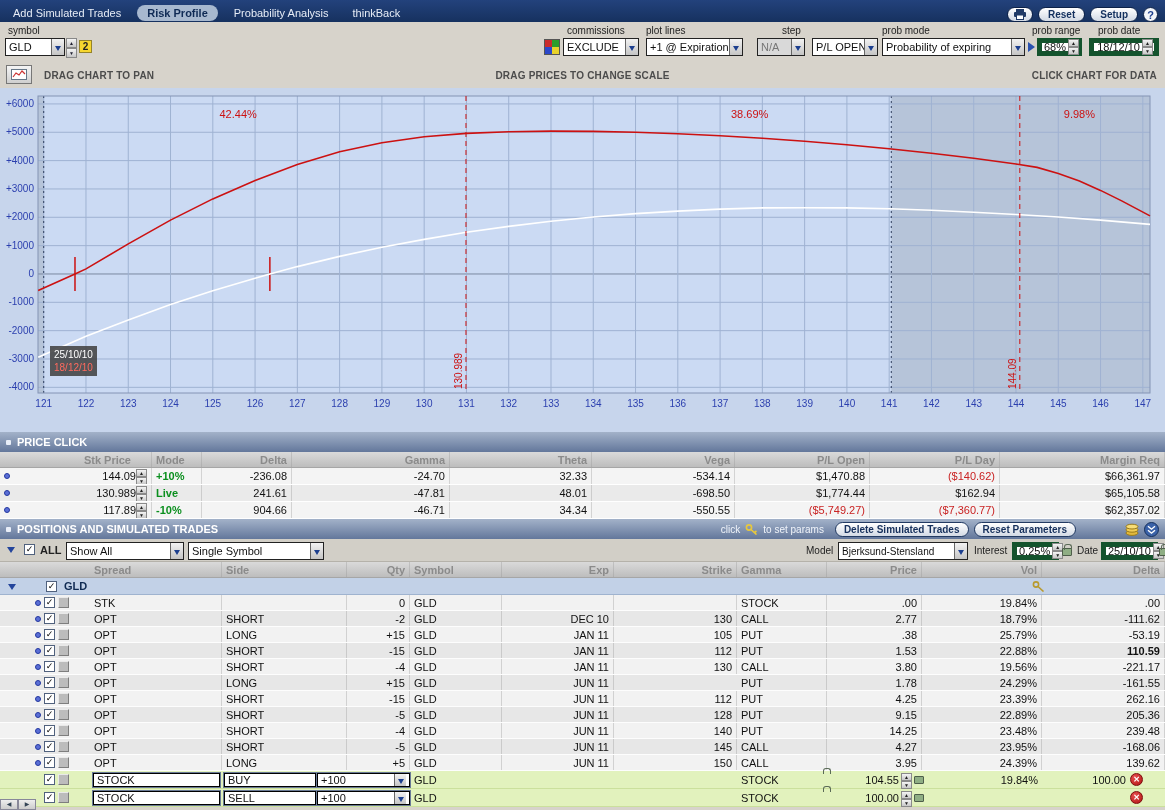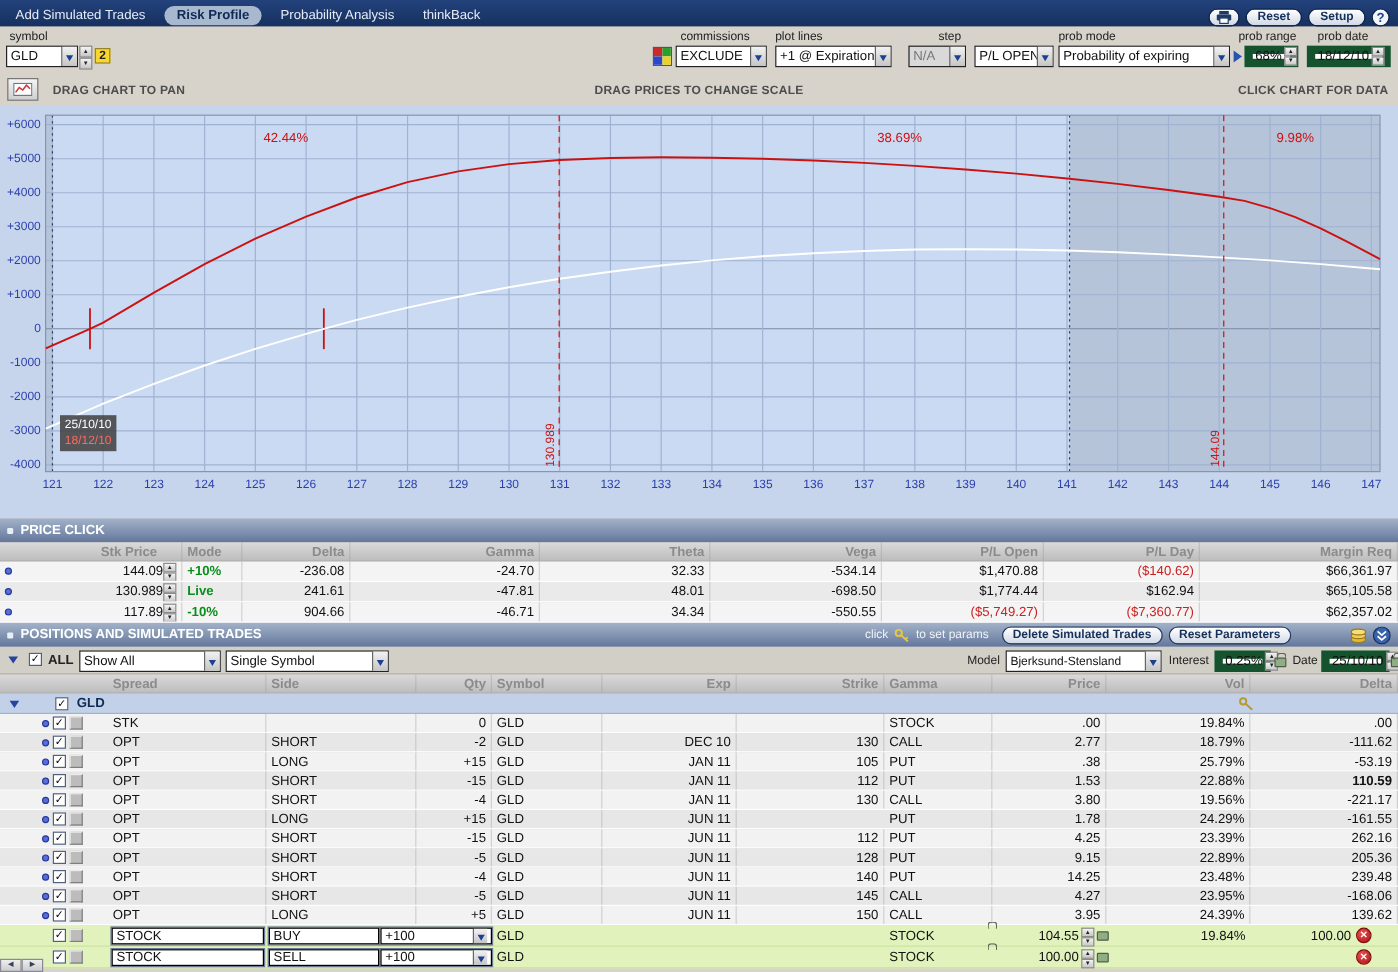--- a/index.html
+++ b/index.html
@@ -18,21 +18,21 @@
 
 
 .controlbar{position:absolute;top:22px;left:0;width:100%;height:40px}
 .lbl{position:absolute;top:3px;font-size:10px;color:#222;white-space:nowrap}
 .ctl{position:absolute;top:16px}
 .dd{display:flex;align-items:center;height:18px;background:#fff;border:1px solid #222;font-size:11px}
 .dd .txt{flex:1;padding:0 3px;white-space:nowrap;overflow:hidden}
 .dd .arr{width:13px;height:100%;background:linear-gradient(#f2f2f2,#c5c5c5);border-left:1px solid #666;display:flex;align-items:center;justify-content:center;flex:none}
 .dd .arr::after{content:"";border:3.5px solid transparent;border-top:5px solid #1c3f8f;margin-top:5px}
 .dd.disabled{background:#d9d9d9;color:#777}
-.spin{display:flex;align-items:center;height:18px;background:#fff;border:7px solid #14532d;font-size:11px}
+.spin{display:flex;align-items:center;height:18px;background:#fff;border:5px solid #14532d;font-size:11px}
 .spin .txt{flex:1;text-align:right;padding:0 2px;white-space:nowrap}
 .ud{display:inline-flex;flex-direction:column;width:11px;height:14px;flex:none}
 .ud i{flex:1;font-style:normal;font-size:5px;line-height:6px;text-align:center;color:#222;background:linear-gradient(#f4f4f4,#c8c8c8);border:1px solid #8a8a8a}
 .spin .ud{height:16px;margin-right:1px}
 .mini-ud{display:flex;flex-direction:column;width:11px;height:18px}
 .mini-ud i{flex:1;font-style:normal;font-size:5px;line-height:8px;text-align:center;color:#223;background:linear-gradient(#f4f4f4,#c6c6c6);border:1px solid #888}
 .badge{width:13px;height:13px;background:#f6d62f;border:1px solid #96842a;font-size:10px;font-weight:bold;color:#222;display:flex;align-items:center;justify-content:center}
 .gicon{display:grid;grid-template-columns:7px 7px;grid-template-rows:7px 7px;border:1px solid #555;width:16px;height:16px;background:#fff}
 .g1{background:#c92b2b}.g2{background:#2b9e2b}.g3{background:#2b47c9}.g4{background:#e8d22b}
 .btri{width:0;height:0;border-left:7px solid #2a52b0;border-top:5px solid transparent;border-bottom:5px solid transparent}

